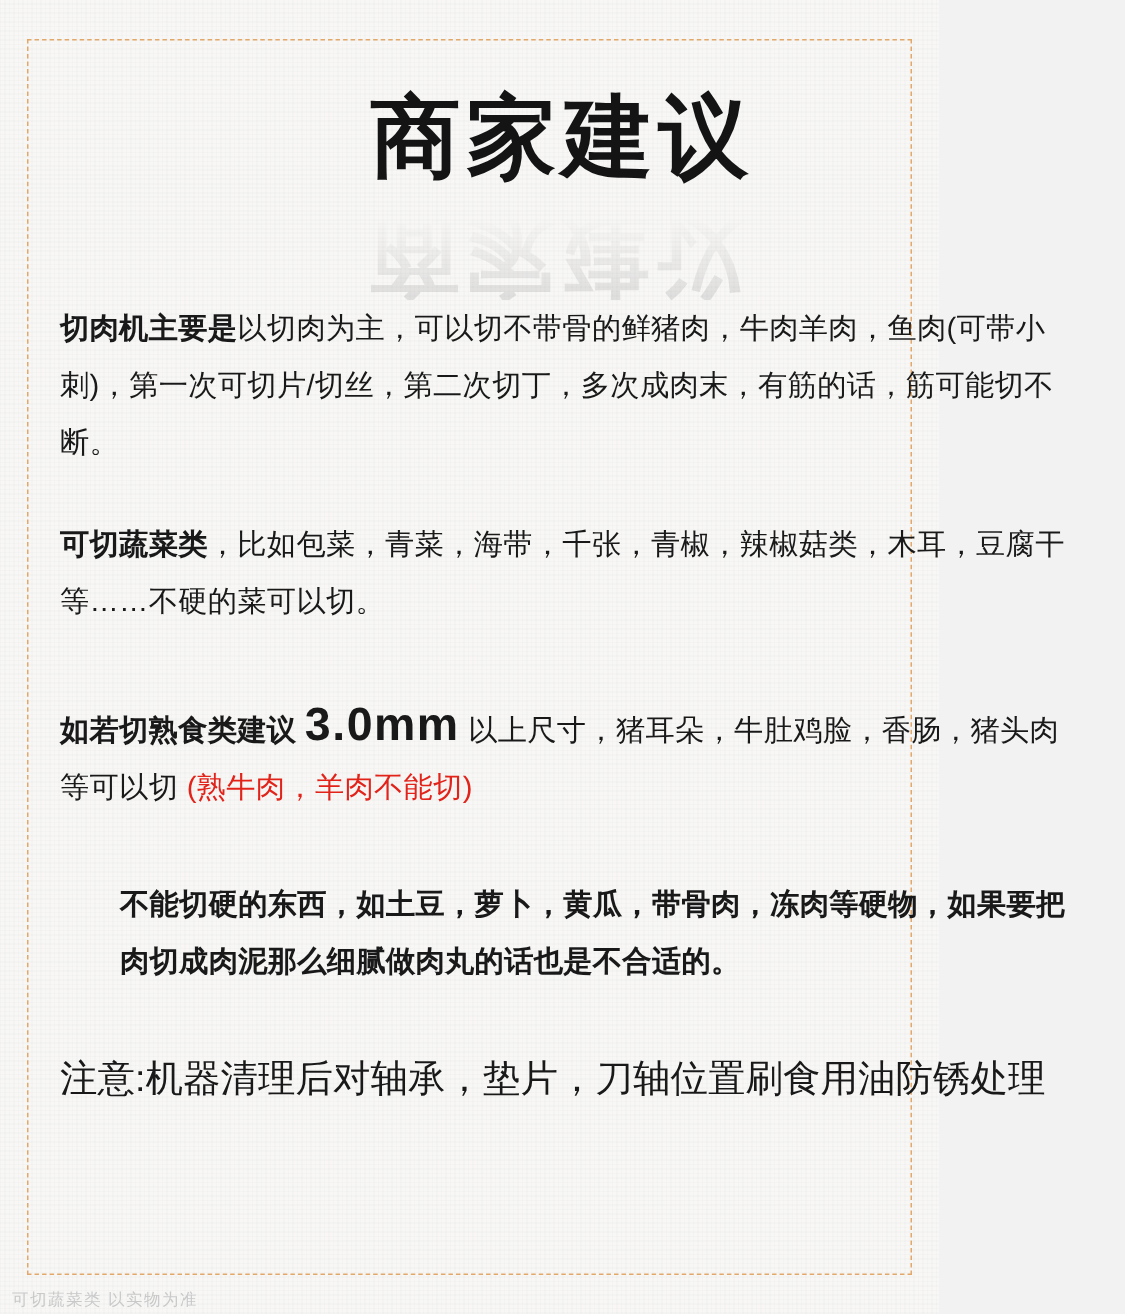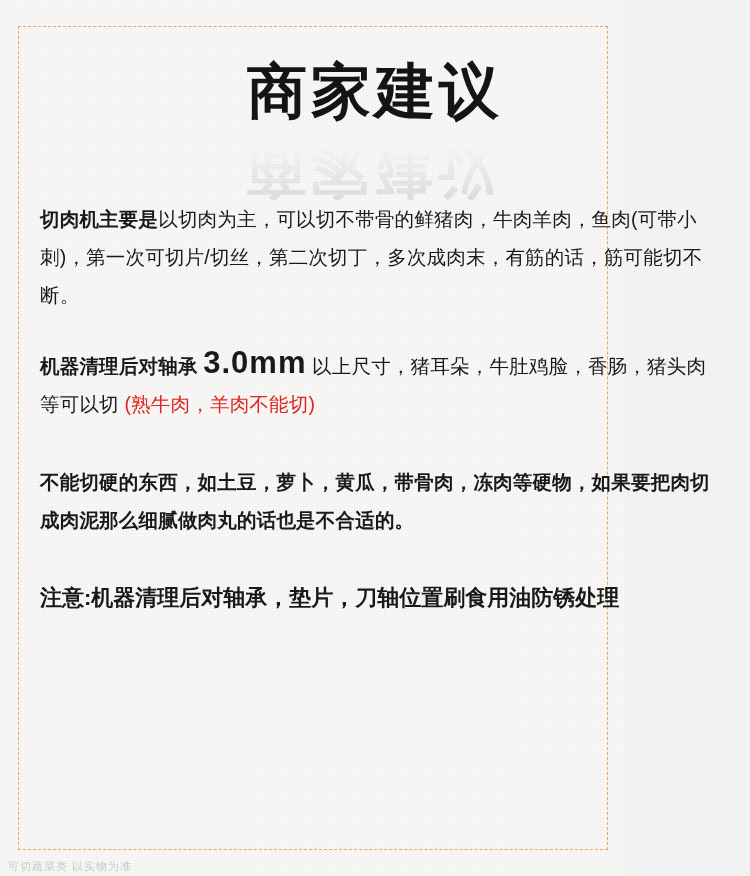--- a/index.html
+++ b/index.html
@@ -74,33 +74,33 @@
   .para {
     color: #191919;
     font-size: 19.5px;
     line-height: 38px;
     margin-bottom: 30px;
     letter-spacing: 0.2px;
   }
   .para.p1 { }
   .para.p2 { margin-bottom: 44px; }
   .para.p3 { margin-bottom: 40px; }
-  .para.p4 { margin-bottom: 42px; }
+  .para.p4 { margin-bottom: 42px; margin-left: 40px; }
   .b { font-weight: bold; }
   .big-size {
     font-size: 31px;
     font-weight: bold;
     letter-spacing: 1px;
     font-family: "Liberation Sans", sans-serif;
     text-align: right;
   }
   .red { color: #e2231a; }
   .note {
-    font-weight: bold;
-    font-size: 22px;
+    font-weight: normal;
+    font-size: 25px;
     color: #191919;
     line-height: 34px;
   }
   .watermark {
     position: absolute;
     left: 8px;
     bottom: 2px;
     font-size: 11px;
     color: #c9c9c9;
     letter-spacing: 1px;
@@ -118,23 +118,26 @@
   <div class="title-reflection">
     <span class="title">商家建议</span>
   </div>
 
   <div class="content">
 
     <div class="para p1">
       <span class="b">切肉机主要是</span><span>以切肉为主，可以切不带骨的鲜猪肉，牛肉羊肉，鱼肉(可带小刺)，第一次可切片/切丝，第二次切丁，多次成肉末，有筋的话，筋可能切不断。</span>
     </div>
 
+    <div class="para p2">
+      <span class="b">可切蔬菜类</span><span>，比如包菜，青菜，海带，千张，青椒，辣椒菇类，木耳，豆腐干等……不硬的菜可以切。</span>
+    </div>
 
     <div class="para p3">
-      <span class="b">机器清理后对轴承</span>
+      <span class="b">如若切熟食类建议</span>
       <span class="big-size">3.0mm</span>
       <span>以上尺寸，猪耳朵，牛肚鸡脸，香肠，猪头肉等可以切</span>
       <span class="red">(熟牛肉，羊肉不能切)</span>
     </div>
 
     <div class="para p4 b">
       <span>不能切硬的东西，如土豆，萝卜，黄瓜，带骨肉，冻肉等硬物，如果要把肉切成肉泥那么细腻做肉丸的话也是不合适的。</span>
     </div>
 
     <div class="note">注意:机器清理后对轴承，垫片，刀轴位置刷食用油防锈处理</div>

